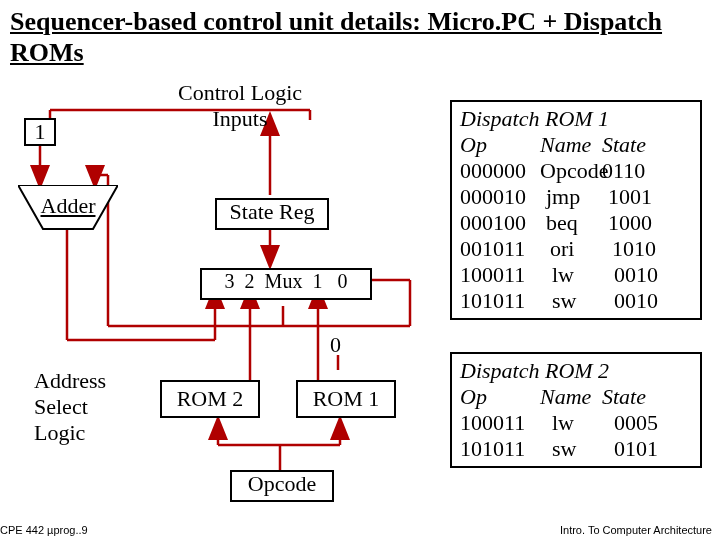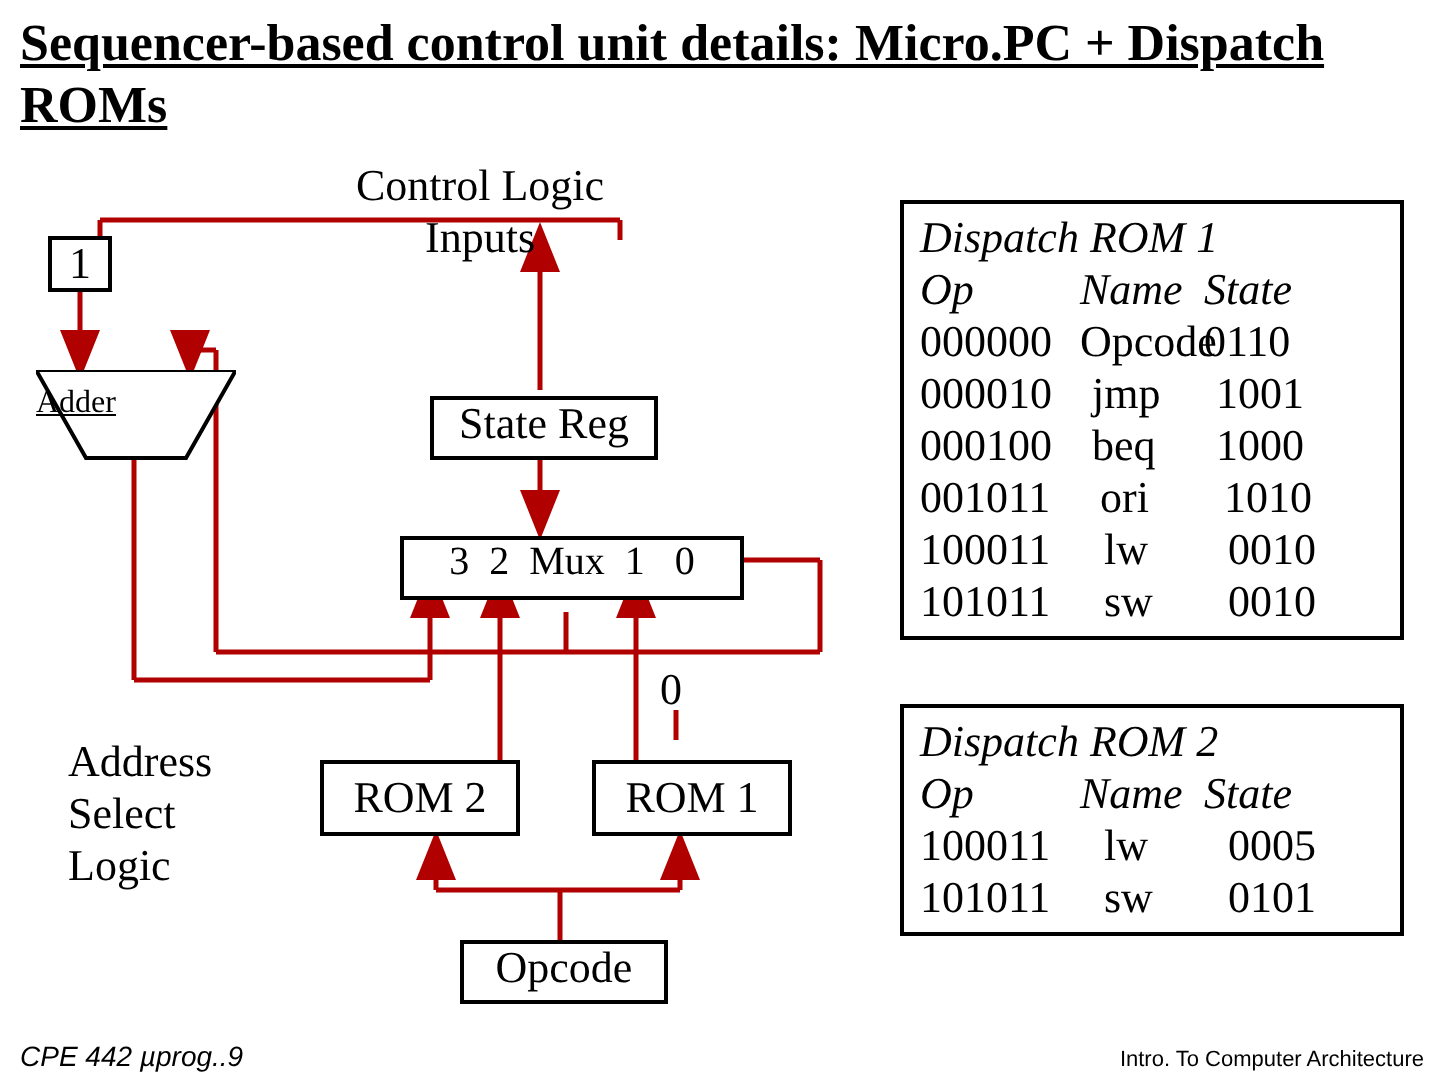--- a/index.html
+++ b/index.html
@@ -39,46 +39,46 @@
     position: absolute;
     font-size: 22px;
   }
   .trapez {
     position: absolute;
   }
   .trapez svg { display: block; }
   .trapez .t-label {
     position: absolute;
     left: 0; right: 0;
-    font-size: 16px;
+    text-align: center;
+    font-size: 22px;
     text-decoration: underline;
   }
   .rom-table {
     position: absolute;
     border: 2px solid #000;
     background: #fff;
     padding: 4px 8px;
     font-style: italic;
     font-size: 22px;
     line-height: 1.18;
     font-family: Liberation Serif, serif;
   }
   .rom-table .hdr { font-style: italic; }
   .rom-table .row span { font-style: normal; }
   .rom-table .row .name { font-style: normal; }
   .rom-table .c1 { display: inline-block; width: 80px; }
   .rom-table .c2 { display: inline-block; width: 62px; }
   .rom-table .c3 { display: inline-block; width: 50px; }
   .footer-l {
     position: absolute;
-    left: 10px;
+    left: 0;
     bottom: 4px;
     font-family: Arial, sans-serif;
-    font-size: 14px;
-    font-style: italic;
+    font-size: 11px;
   }
   .footer-r {
     position: absolute;
     right: 8px;
     bottom: 4px;
     font-family: Arial, sans-serif;
     font-size: 11px;
   }
   line.red { stroke: #b00000; stroke-width: 2.5; }
   polygon.red { fill: #b00000; }

